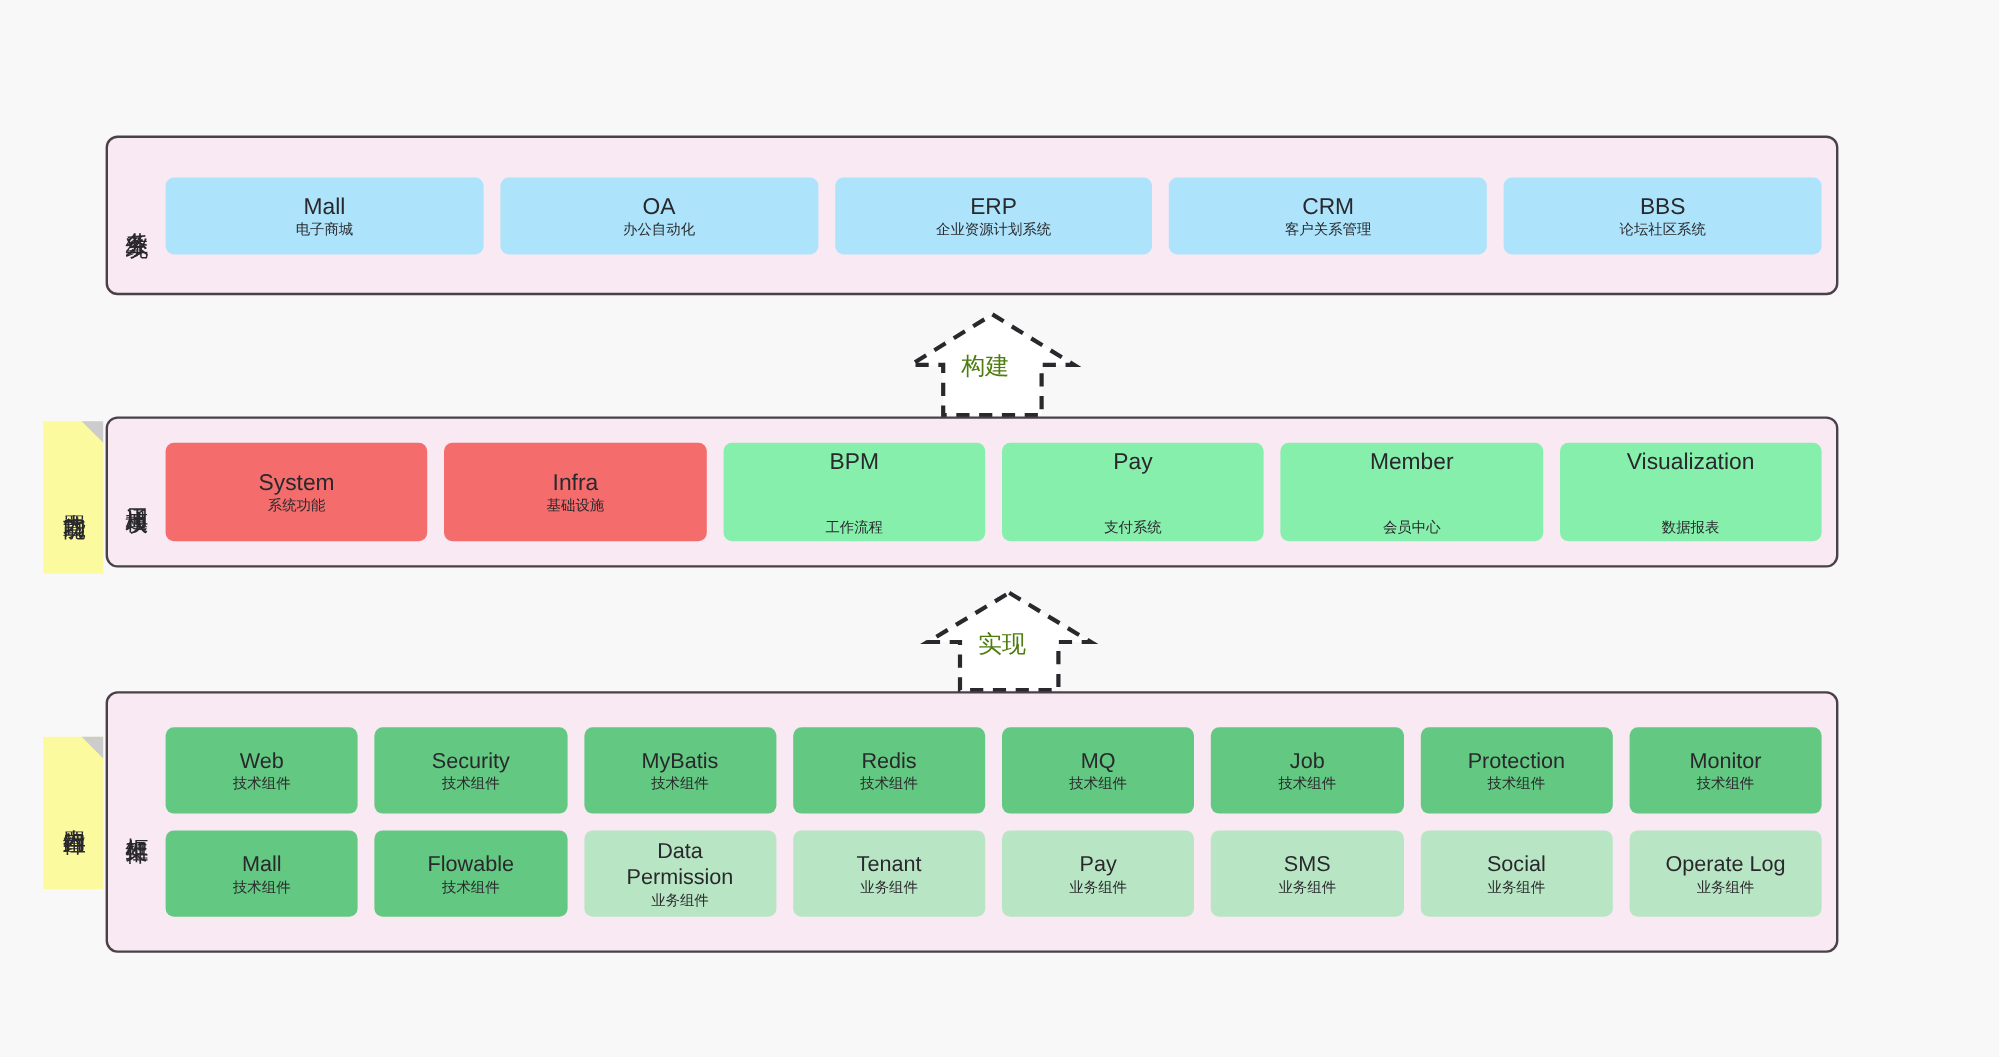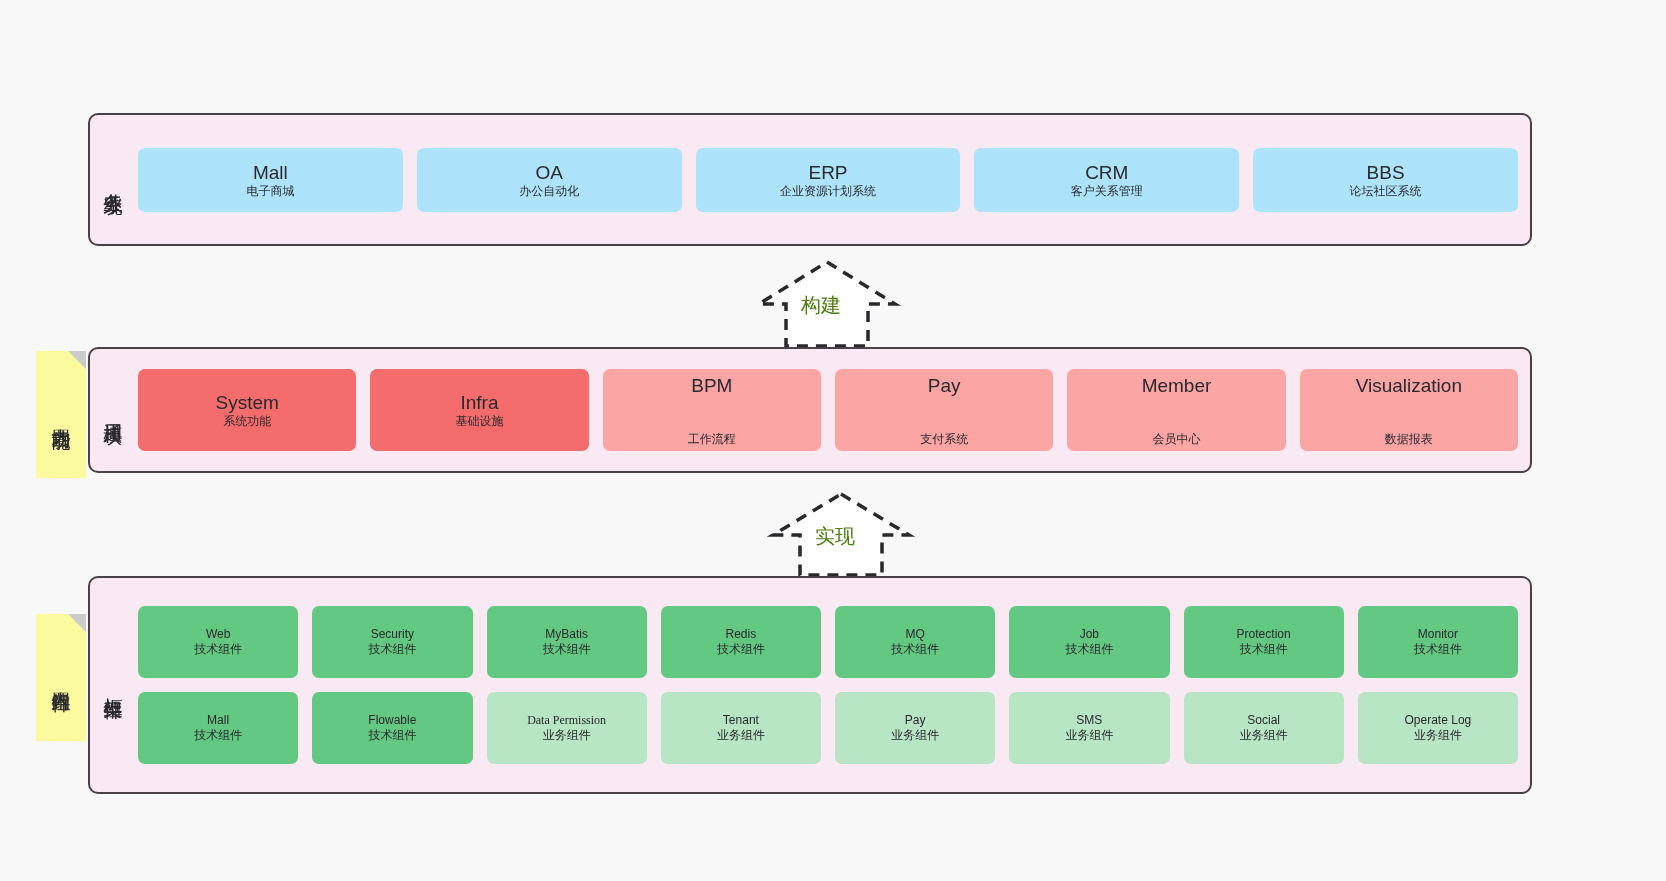--- a/index.html
+++ b/index.html
@@ -57,25 +57,25 @@
     flex-direction: column;
     align-items: center;
     justify-content: center;
     text-align: center;
     color: #29282c;
     line-height: 1.22;
     user-select: none;
   }
   .node .en { font-size: 19px; }
   .node .cn { font-size: 12px; }
-  .node.small .en { font-size: 12px; }
+  .node.small .en { font-size: 18px; }
 
   .blue   { background: #ade4fb; }
   .red    { background: #f56c6c; }
-  .pink   { background: #fca5a5; gap: 35px; }
+  .pink   { background: #86efac; gap: 35px; }
   .green  { background: #63c881; }
   .lgreen { background: #b8e6c4; }
 
   .h-sys  { height: 64px; }
   .h-mod  { height: 82px; }
   .h-comp { height: 72px; }
 
   
   .note {
     position: absolute;
@@ -238,21 +238,21 @@
       <div class="row">
         <div class="node green h-comp small">
           <span class="en">Mall</span>
           <span class="cn">技术组件</span>
         </div>
         <div class="node green h-comp small">
           <span class="en">Flowable</span>
           <span class="cn">技术组件</span>
         </div>
         <div class="node lgreen h-comp small">
-          <span class="en" style="display:block; max-width:96px;font-family:Liberation Serif, serif;">Data Permission</span>
+          <span class="en" style="display:block; max-width:96px;">Data Permission</span>
           <span class="cn">业务组件</span>
         </div>
         <div class="node lgreen h-comp small">
           <span class="en">Tenant</span>
           <span class="cn">业务组件</span>
         </div>
         <div class="node lgreen h-comp small">
           <span class="en">Pay</span>
           <span class="cn">业务组件</span>
         </div>

